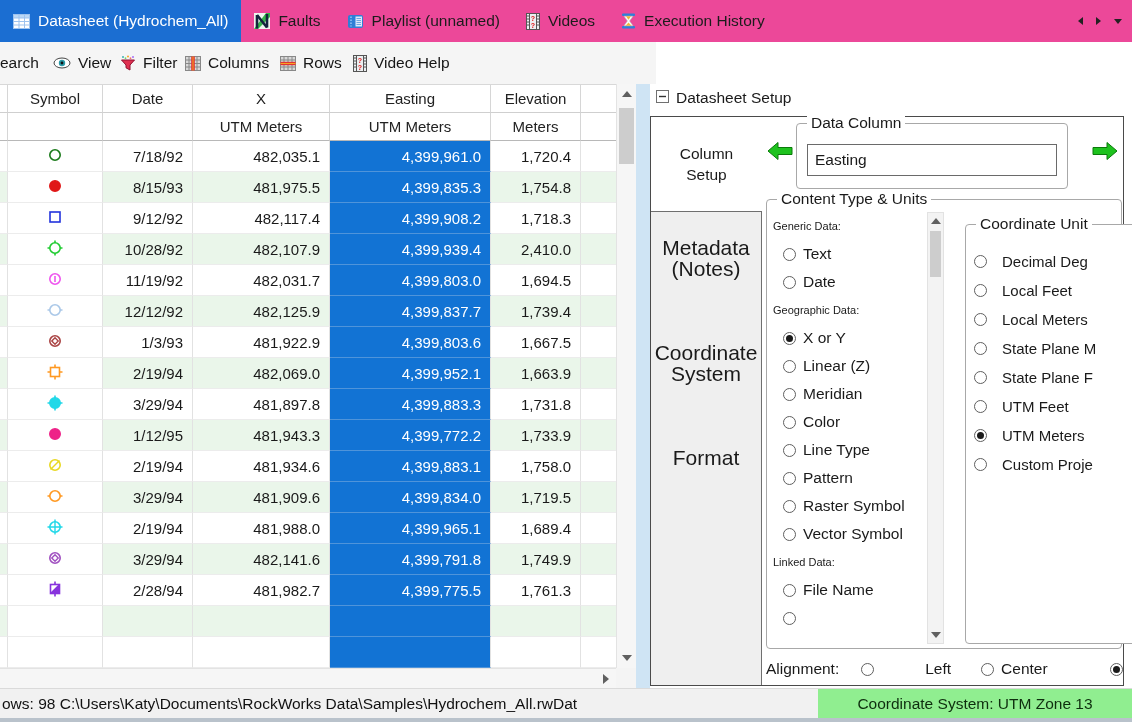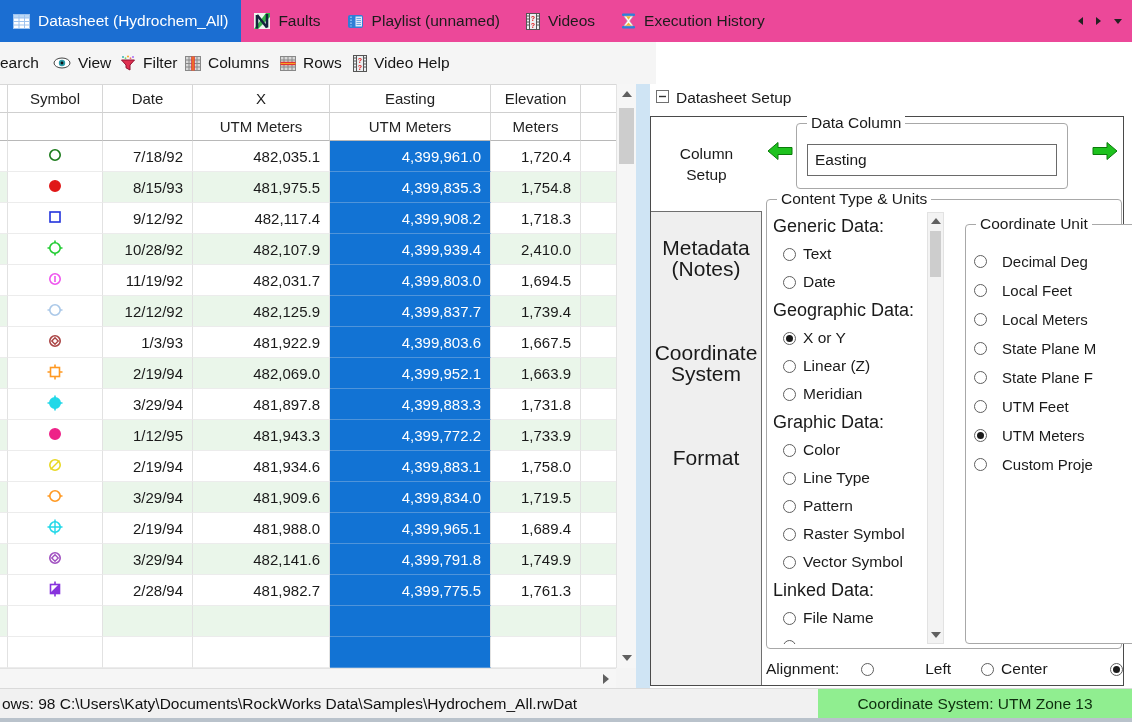--- a/index.html
+++ b/index.html
@@ -61,21 +61,21 @@
   .groupbox{position:absolute;border:1px solid #a8a8a8;border-radius:4px;background:#fff;box-sizing:border-box;}
   .gblabel{position:absolute;top:-10px;left:10px;background:#fff;padding:0 4px;font-size:15.5px;color:#1a1a1a;white-space:nowrap;max-width:calc(100% - 20px);overflow:hidden;}
 
   #arrowL{position:absolute;left:116px;top:24px;}
   #arrowR{position:absolute;left:441px;top:24px;}
   #dcgroup{left:145px;top:6px;width:272px;height:66px;}
   #dcinput{position:absolute;left:10px;top:20px;width:250px;height:32px;border:1px solid #6a6a6a;box-sizing:border-box;
            display:flex;align-items:center;padding-left:7px;font-size:15.5px;background:#fff;}
   #ctgroup{left:115px;top:82px;width:356px;height:450px;}
   #typelist{position:absolute;left:6px;top:12px;width:154px;height:432px;overflow:hidden;}
-  .sect{height:28px;line-height:28px;font-size:18px;white-space:nowrap;}
+  .sect{height:28px;line-height:28px;font-size:11px;white-space:nowrap;}
   .opt{height:28px;display:flex;align-items:center;padding-left:10px;font-size:15.5px;white-space:nowrap;overflow:hidden;}
   #typescroll{position:absolute;left:160px;top:12px;width:17px;height:432px;background:#f3f3f3;border:1px solid #e2e2e2;box-sizing:border-box;}
   #typescroll .sbtn{width:15px;height:16px;}
   #cugroup{left:198px;top:24px;width:184px;height:420px;}
   #culist{position:absolute;left:4px;top:22px;right:2px;bottom:2px;overflow:hidden;}
   #culist .opt{height:29px;padding-left:4px;font-size:15px;gap:8px;}
 
   .radio{flex:none;width:13px;height:13px;border:1px solid #5f5f5f;border-radius:50%;background:#fff;display:inline-block;
          position:relative;margin-right:7px;box-sizing:border-box;}
   .radio.on::after{content:'';position:absolute;left:2px;top:2px;right:2px;bottom:2px;background:#1a1a1a;border-radius:50%;}
@@ -540,21 +540,20 @@
               <span>X or Y</span>
             </div>
             <div class="opt">
               <span class="radio"></span>
               <span>Linear (Z)</span>
             </div>
             <div class="opt">
               <span class="radio"></span>
               <span>Meridian</span>
             </div>
-            <div class="sect">Graphic Data:</div>
             <div class="opt">
               <span class="radio"></span>
               <span>Color</span>
             </div>
             <div class="opt">
               <span class="radio"></span>
               <span>Line Type</span>
             </div>
             <div class="opt">
               <span class="radio"></span>

